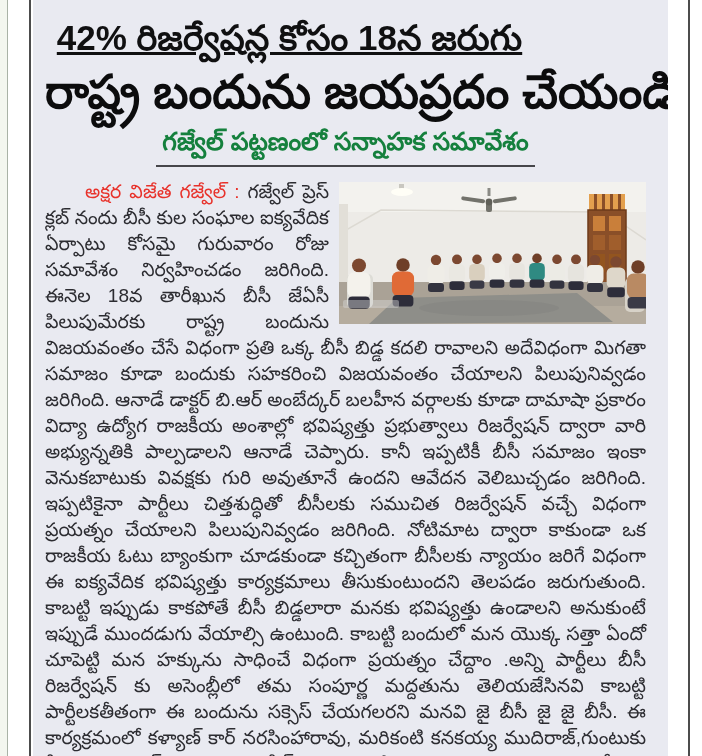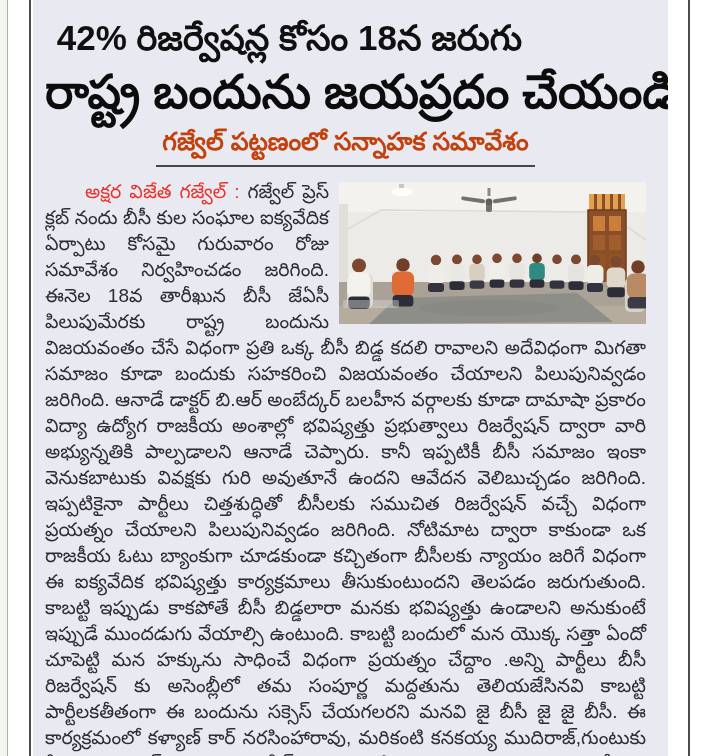--- a/index.html
+++ b/index.html
@@ -24,20 +24,21 @@
     background:#e9eaf1;
     box-sizing:border-box;
     padding:10px 22px 0 12px;
     overflow:hidden;
   }
   .kicker {
     text-align:center; white-space:nowrap;
     font-weight:bold; color:#101011;
     font-size:35px; line-height:1.25;
     margin:6px 112px 0 0;
+    text-decoration:underline;
   }
   .headline {
     text-align:left; white-space:nowrap;
     font-weight:bold; color:#0c0c0d;
     font-size:47px; line-height:1.2;
     margin:4px 112px 0 0;
   }
   .subwrap { text-align:center; margin-top:6px; }
   .subtitle {
     display:inline-block;
@@ -67,21 +68,21 @@
 
 <div class="strip-left"></div>
 <div class="rule-dark left"></div>
 <div class="rule-dark right"></div>
 
 <div class="content">
 
   <div class="kicker">42% రిజర్వేషన్ల కోసం 18న జరుగు</div>
   <div class="headline" style="color: rgb(12, 12, 13);">రాష్ట్ర బందును జయప్రదం చేయండి</div>
   <div class="subwrap">
-    <span class="subtitle" style="color: #c2410c;">గజ్వేల్ పట్టణంలో సన్నాహక సమావేశం</span>
+    <span class="subtitle" style="color: #15803d;">గజ్వేల్ పట్టణంలో సన్నాహక సమావేశం</span>
   </div>
 
   <div class="article">
 
     <div class="photo">
       <svg viewBox="0 0 307 142" preserveAspectRatio="none">
 
         <rect x="0" y="0" width="307" height="142" fill="#edebe7"></rect>
         <rect x="0" y="0" width="307" height="30" fill="#f3f2ee"></rect>
         <path d="M0,52 L42,28 L266,30 L307,58" stroke="#dcd9d2" stroke-width="1.5" fill="none"></path>

